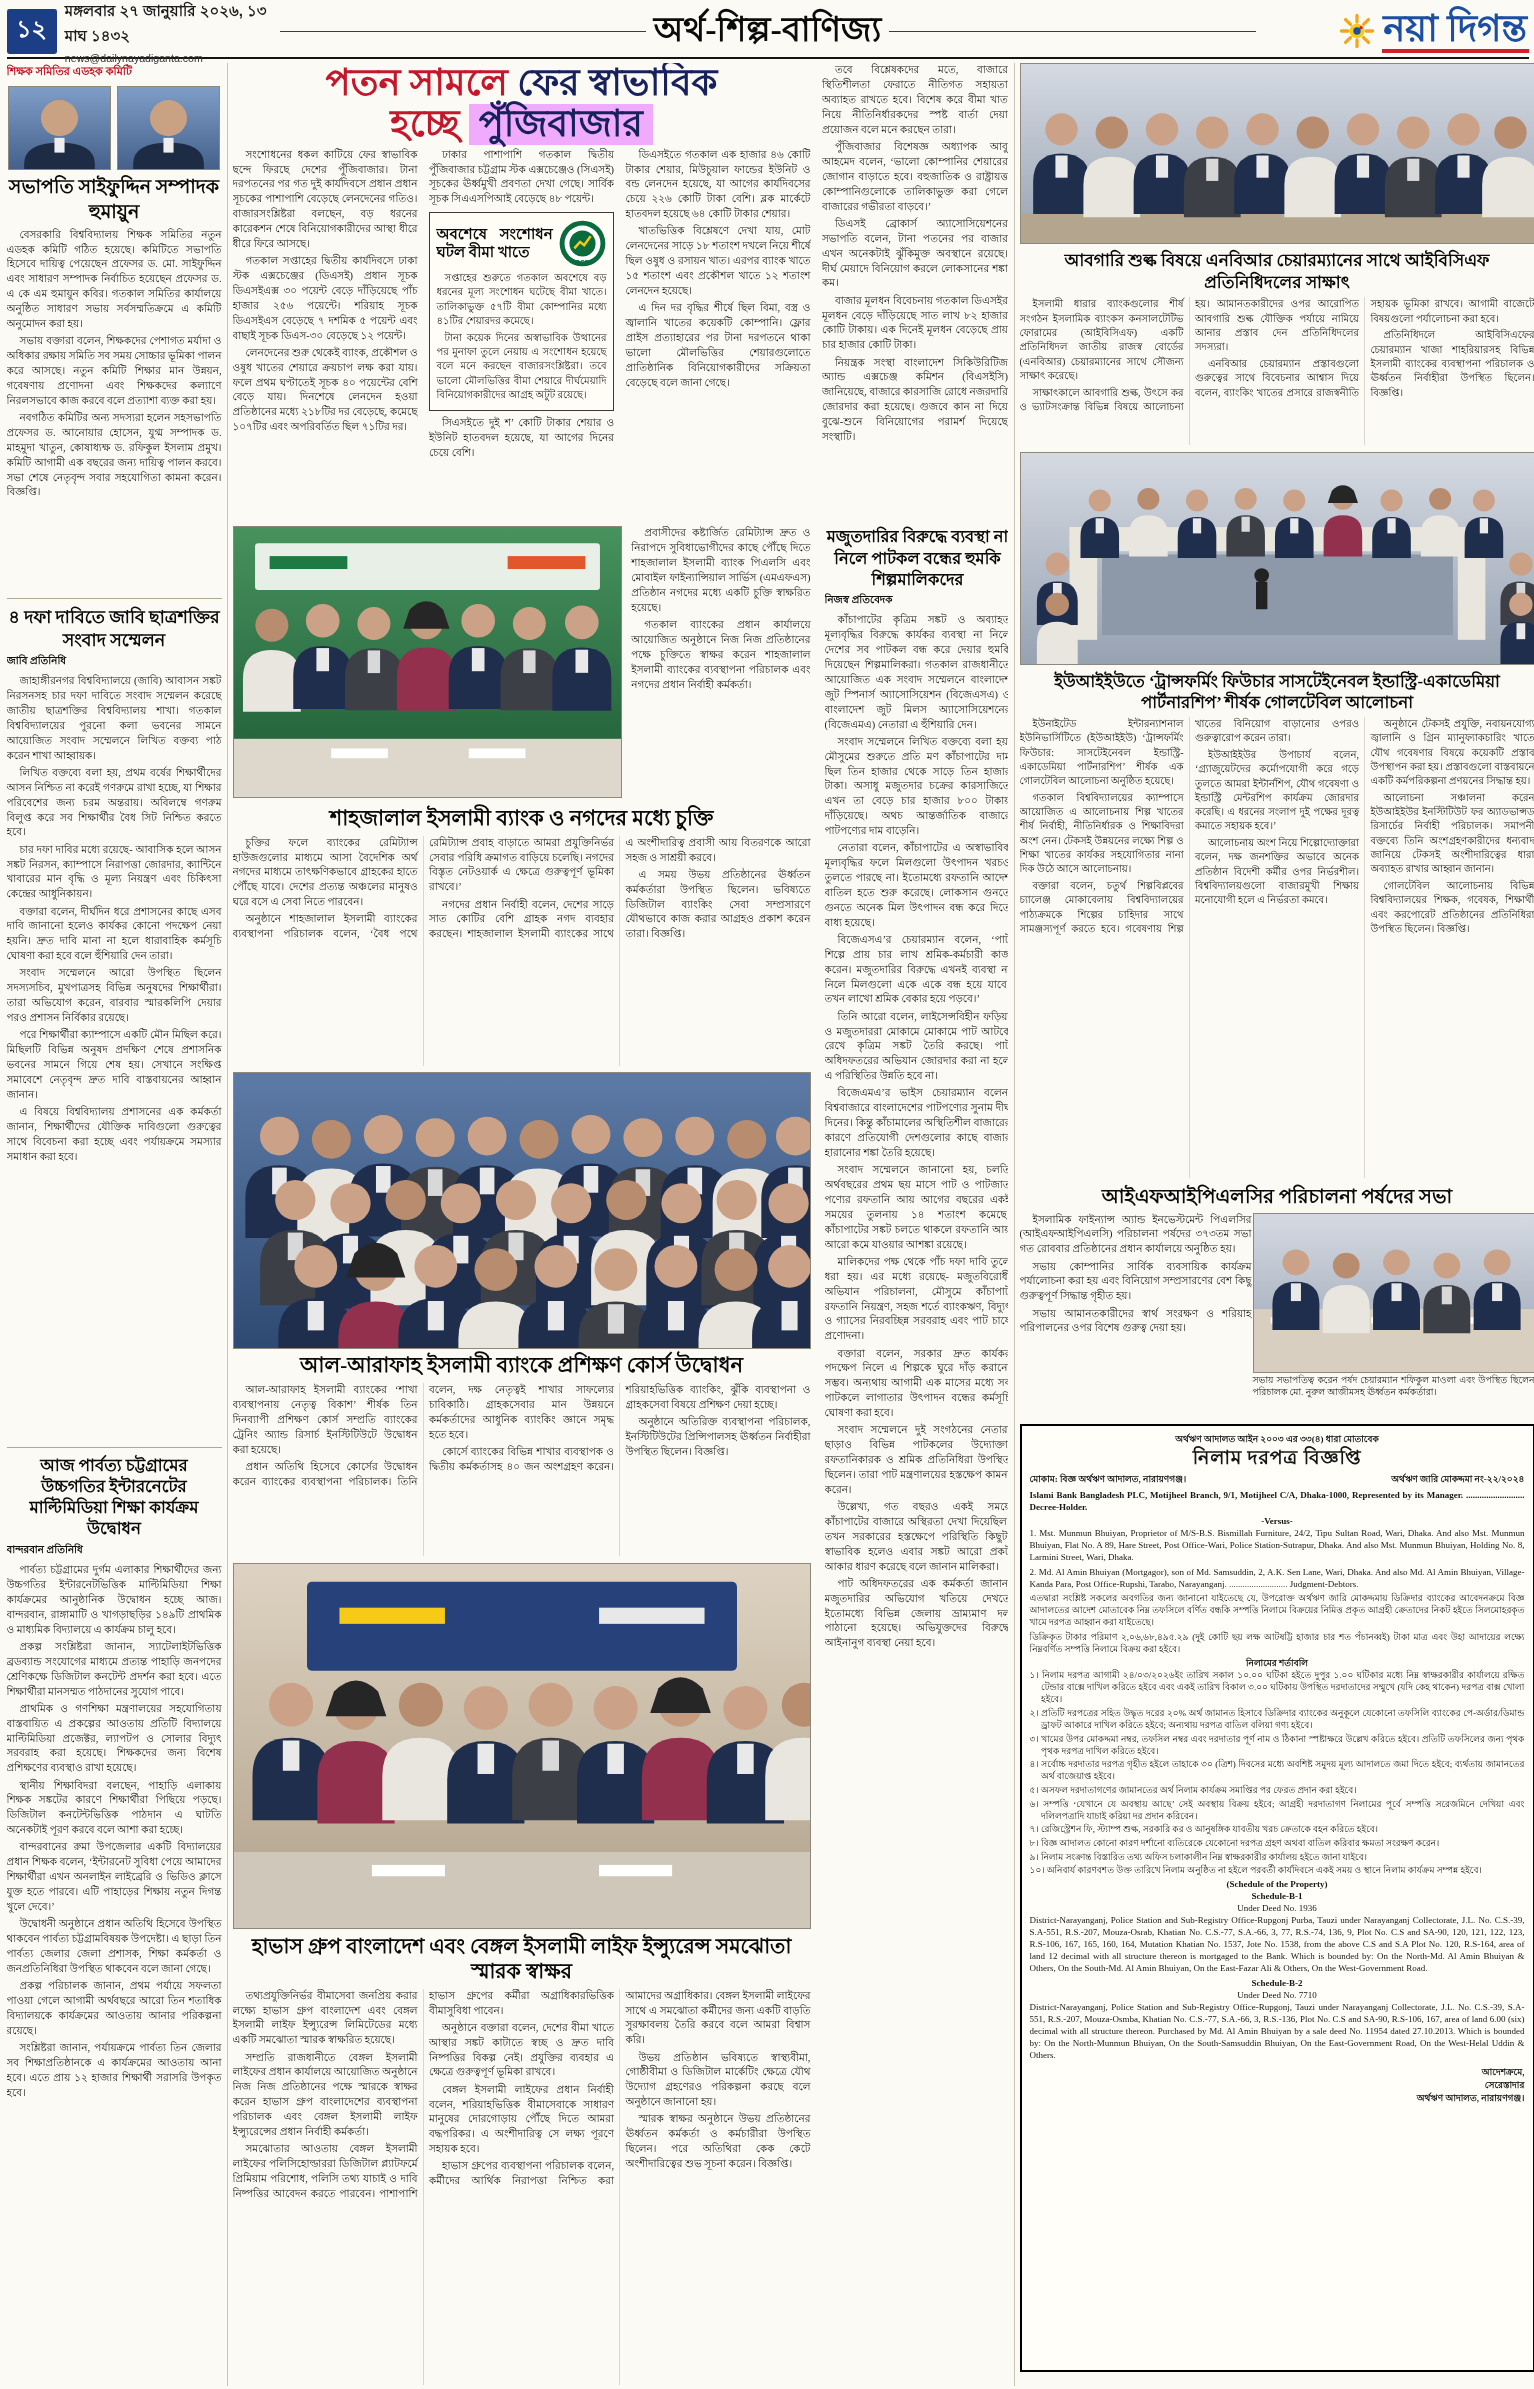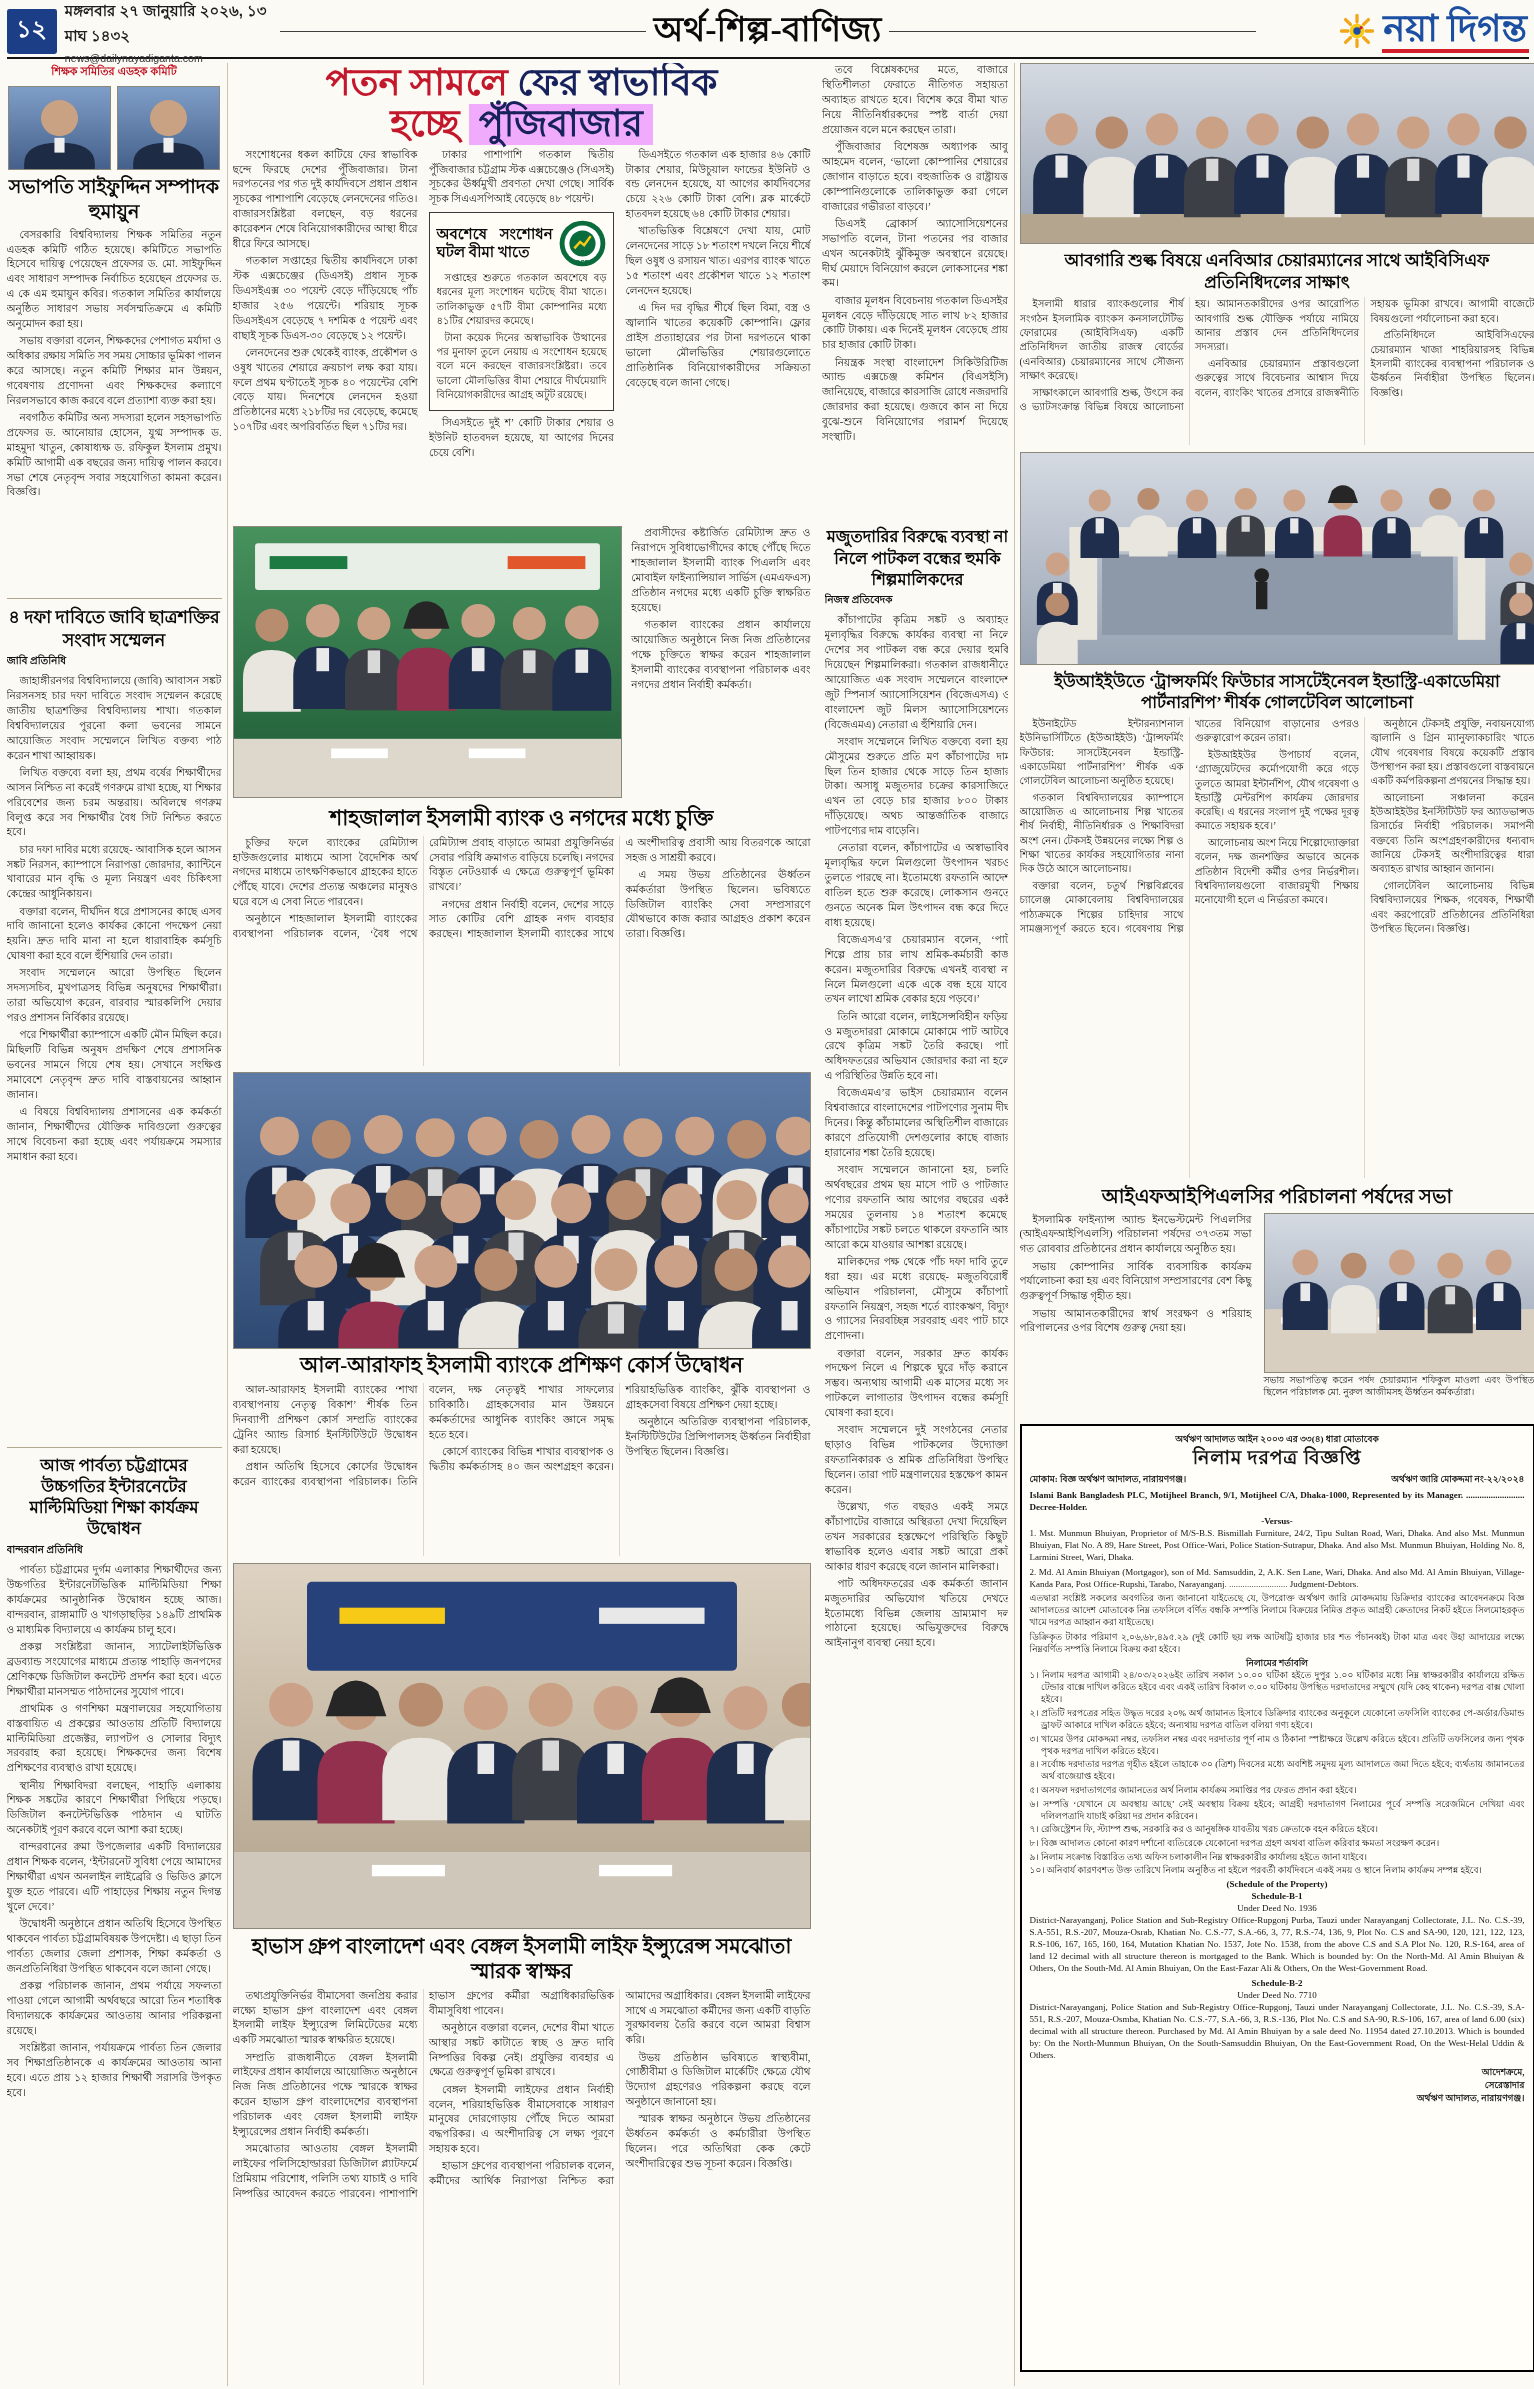--- a/index.html
+++ b/index.html
@@ -28,21 +28,21 @@
 
 .bt{font-size:10.4px;line-height:1.43;text-align:justify;color:#1a1a1a;overflow:hidden}
 .bt p{margin-bottom:2.4px;text-indent:13px}
 .cols3{column-count:3;column-gap:11.4px;column-rule:0.8px solid #ddd7c9}
 .h-c{font-weight:bold;text-align:center;color:#0a0a0a;line-height:1.27}
 .byline{font-weight:bold;font-size:10.3px;margin:2.4px 0 4.1px;color:#101010}
 .byline.r{}
 .rule{border-top:0.8px solid #b2a890;margin:7.3px 0}
 .photo{border:0.8px solid #8d887c;overflow:hidden;background:#cfcabf}
 .photo svg{display:block;width:100%;height:100%}
-.kicker{color:#c01020;font-weight:bold;font-size:11px;text-align:center;font-family:"Liberation Sans",sans-serif}
+.kicker{color:#c01020;font-weight:bold;font-size:11px;text-align:left;font-family:"Liberation Sans",sans-serif}
 .portraits{display:flex;gap:6.5px;margin:3.3px 0 5.7px;justify-content:center}
 .portrait{width:103px;height:84px}
 
 .main-h{height:81px;display:flex;flex-direction:column;justify-content:center;text-align:center;font-weight:bold;line-height:1.1;margin-bottom:3.3px}
 .main-h .ln{font-size:37px}
 .red{color:#c3172b}.navy{color:#17225c}
 .hl{background:#f0abfc;padding:0 9.8px;display:inline-block}
 .main-top{display:flex;gap:11.4px;height:449px;overflow:hidden}
 .main-left{width:578px;flex:0 0 auto}
 .m3{display:flex;gap:11.4px;height:363px;overflow:hidden}
@@ -59,21 +59,21 @@
 .cl-left{width:578px;flex:0 0 auto}
 .mojut{width:186px;flex:0 0 auto;height:1861px;overflow:hidden}
 .mojut h3{font-size:16.3px;line-height:1.3}
 .row1{display:flex;gap:9.8px;height:272px;margin-bottom:6.5px}
 .row1 .photo{width:389px;flex:0 0 auto}
 .row1 .side{flex:1;overflow:hidden}
 .h-mid{font-size:21px;margin:3.3px 0 4.1px}
 .h-mid2{font-size:20.4px;margin:4.9px 0 4.1px;line-height:1.25}
 
 .rr-h{font-size:17px;margin:5.7px 0 4.1px}
-.ifil-row{display:flex;gap:12px;height:205px;margin-top:3.3px}
+.ifil-row{display:flex;gap:1px;height:205px;margin-top:3.3px}
 .ifil-row .txt{width:232px;flex:0 0 auto;overflow:hidden}
 .ifil-right{flex:1}
 .ifil-right .photo{height:160px}
 .caption{font-size:9.2px;line-height:1.3;color:#222;margin-top:2.4px;text-align:justify}
 
 .notice{border:2px solid #000;padding:6.5px 8.1px;margin-top:6.5px;height:948px;overflow:hidden;font-size:9px;line-height:1.34;text-align:justify;background:#fffef9}
 .notice .c{text-align:center}
 .notice .b{font-weight:bold}
 .notice-title{font-size:19px;font-weight:bold;text-align:center;margin:0.8px 0 2.4px;letter-spacing:0.8px}
 .notice p{margin-bottom:2.4px}

